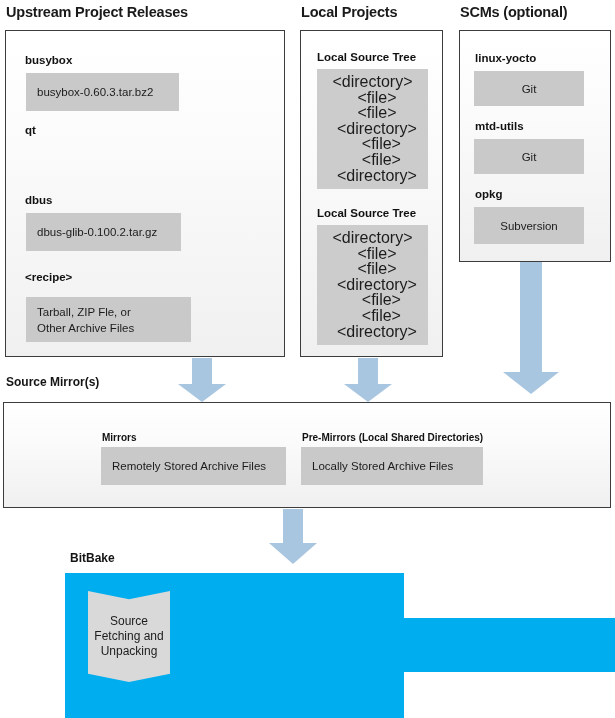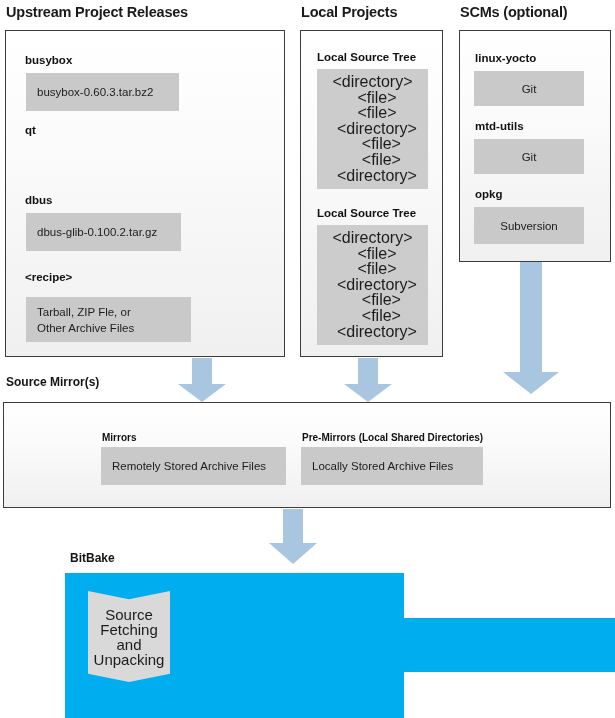--- a/index.html
+++ b/index.html
@@ -101,21 +101,21 @@
   
   .chevron {
     position: absolute;
     background: #d9d9d9;
     -webkit-clip-path: polygon(0% 0%, 50% 9%, 100% 0%, 100% 91%, 50% 100%, 0% 91%);
     clip-path: polygon(0% 0%, 50% 9%, 100% 0%, 100% 91%, 50% 100%, 0% 91%);
     display: flex;
     align-items: center;
     justify-content: center;
     text-align: center;
-    font-size: 15px;
+    font-size: 12px;
     color: #1c1c1c;
     line-height: 15px;
   }
 </style>
 </head>
 <body>
 
 <div class="abs col-title" style="left:6px; top:4px;">Upstream Project Releases</div>
 
 <div class="abs panel" style="left:5px; top:30px; width:280px; height:327px;">

